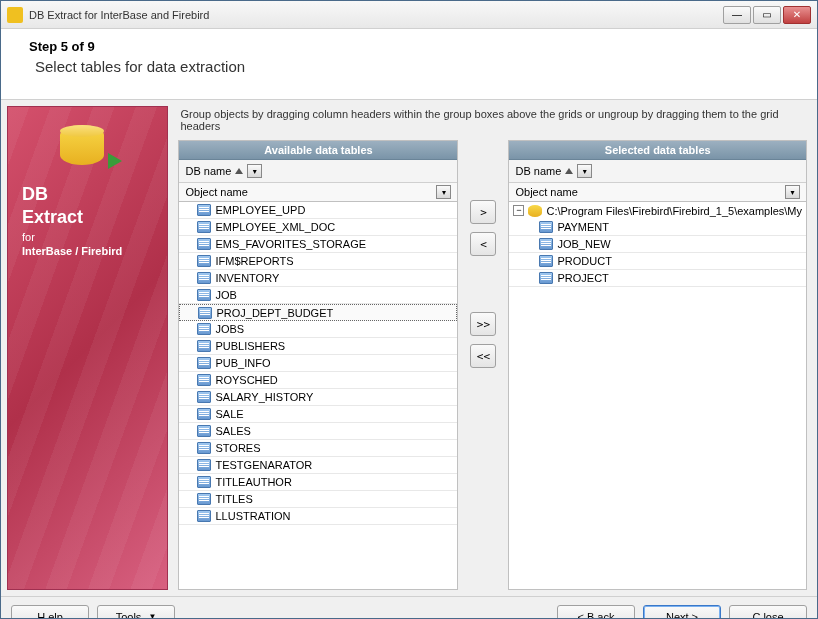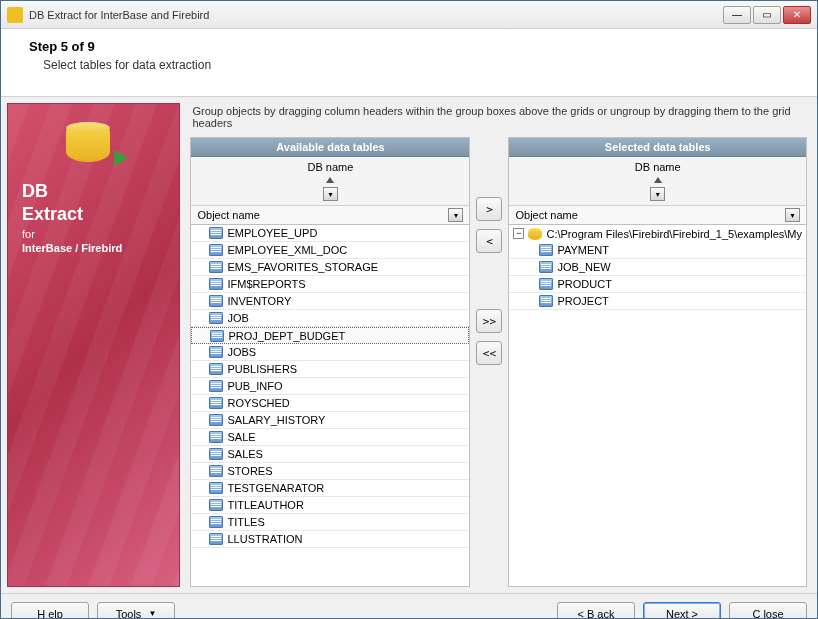--- a/index.html
+++ b/index.html
@@ -5,39 +5,39 @@
 * { box-sizing: border-box; margin: 0; padding: 0; }
 body { font-family: Tahoma, sans-serif; font-size: 11px; background: #fff; width: 818px; height: 619px; overflow: hidden; border: 1px solid #4a6a8a; }
 .titlebar { height: 28px; background: linear-gradient(#f8f8f8, #e8e8e8); border-bottom: 1px solid #d0d0d0; display: flex; align-items: center; padding: 0 6px; }
 .titlebar-icon { width: 16px; height: 16px; background: #f0c020; border-radius: 2px; margin-right: 6px; }
 .titlebar-text { flex: 1; color: #333; }
 .winbtns { display: flex; gap: 2px; }
 .winbtn { width: 28px; height: 18px; border: 1px solid #a0a0a0; border-radius: 2px; background: linear-gradient(#fafafa,#e0e0e0); display: flex; align-items: center; justify-content: center; font-size: 10px; cursor: pointer; }
 .winbtn.close { background: linear-gradient(#e89090,#c04040); color: #fff; border-color: #a03030; }
 .header { padding: 10px 20px 24px; background: #fff; border-bottom: 1px solid #d0d0d0; }
 .step-title { font-size: 13px; font-weight: bold; margin-bottom: 4px; margin-left: 8px; }
-.step-sub { font-size: 12px; margin-left: 22px; color: #333; }
+.step-sub { font-size: 15px; margin-left: 14px; color: #333; }
 .content { display: flex; height: 496px; background: #f0f0f0; padding: 6px; gap: 6px; }
 .sidebar { width: 176px; background: linear-gradient(135deg, #d4506c 0%, #b0304a 50%, #d86080 100%); border: 1px solid #a03050; position: relative; overflow: hidden; }
 .sidebar::before { content:''; position:absolute; inset:0; background: repeating-linear-gradient(110deg, rgba(255,255,255,0.05) 0 20px, transparent 20px 40px); }
 .logo-box { padding: 18px 14px; position: relative; }
 .db-icon { width: 56px; height: 48px; margin: 0 auto 10px; position: relative; }
 .db-cyl { width: 44px; height: 40px; background: linear-gradient(#f8d848,#e8b020); border-radius: 22px/10px; position: relative; }
 .db-cyl::before { content:''; position:absolute; top:0; left:0; right:0; height:12px; background: linear-gradient(#fae080,#f0c840); border-radius: 22px/6px; }
 .db-arrow { position:absolute; right:-6px; bottom:4px; width:0; height:0; border-top:8px solid transparent; border-bottom:8px solid transparent; border-left:14px solid #3a9c3a; }
 .logo-text { color: #fff; font-size: 11px; line-height: 1.3; }
 .logo-text .big { font-size: 18px; font-weight: bold; display: block; }
 .main { flex: 1; background: #f0f0f0; display: flex; flex-direction: column; }
 .hint { font-size: 11px; color: #333; padding: 2px 6px 8px; }
-.panes { flex: 1; display: flex; gap: 4px; padding: 0 4px; }
+.panes { flex: 1; display: flex; gap: 10px; padding: 0 4px; }
 .pane { background: #fff; border: 1px solid #c0c0c0; display: flex; flex-direction: column; }
 .pane.left { width: 280px; }
 .pane.right { flex: 1; }
 .pane-title { background: linear-gradient(#9cb0c0,#7a94a8); color: #fff; text-align: center; padding: 3px; font-weight: bold; border-bottom: 1px solid #6a8498; }
-.grouprow { background: #f4f4f4; padding: 4px 6px; border-bottom: 1px solid #d0d0d0; display: flex; align-items: center; gap: 4px; flex-direction: column; }
+.grouprow { background: #f4f4f4; padding: 4px 6px; border-bottom: 1px solid #d0d0d0; display: flex; align-items: center; gap: 4px; }
 .grouprow .lbl { font-size: 11px; }
 .tri { width: 0; height: 0; border-left: 4px solid transparent; border-right: 4px solid transparent; border-bottom: 6px solid #555; display: inline-block; }
 .ddbtn { width: 15px; height: 14px; border: 1px solid #888; background: linear-gradient(#fafafa,#d8d8d8); display: inline-flex; align-items: center; justify-content: center; font-size: 8px; }
 .colhdr { background: #f8f8f8; border-bottom: 1px solid #c0c0c0; padding: 2px 6px; display: flex; justify-content: space-between; align-items: center; }
 .list-wrap { flex: 1; overflow-y: auto; overflow-x: hidden; }
 .list-wrap::-webkit-scrollbar { width: 16px; }
 .list-wrap::-webkit-scrollbar-track { background: #f0f0f0; border-left: 1px solid #d0d0d0; }
 .list-wrap::-webkit-scrollbar-thumb { background: linear-gradient(#e0e0e0,#c8c8c8); border: 1px solid #a8a8a8; border-radius: 2px; }
 .row { display: flex; align-items: center; padding: 1px 4px 1px 18px; border-bottom: 1px solid #e8e8e8; height: 17px; cursor: pointer; }
 .row.sel { border: 1px dotted #666; background: #fafafa; }

